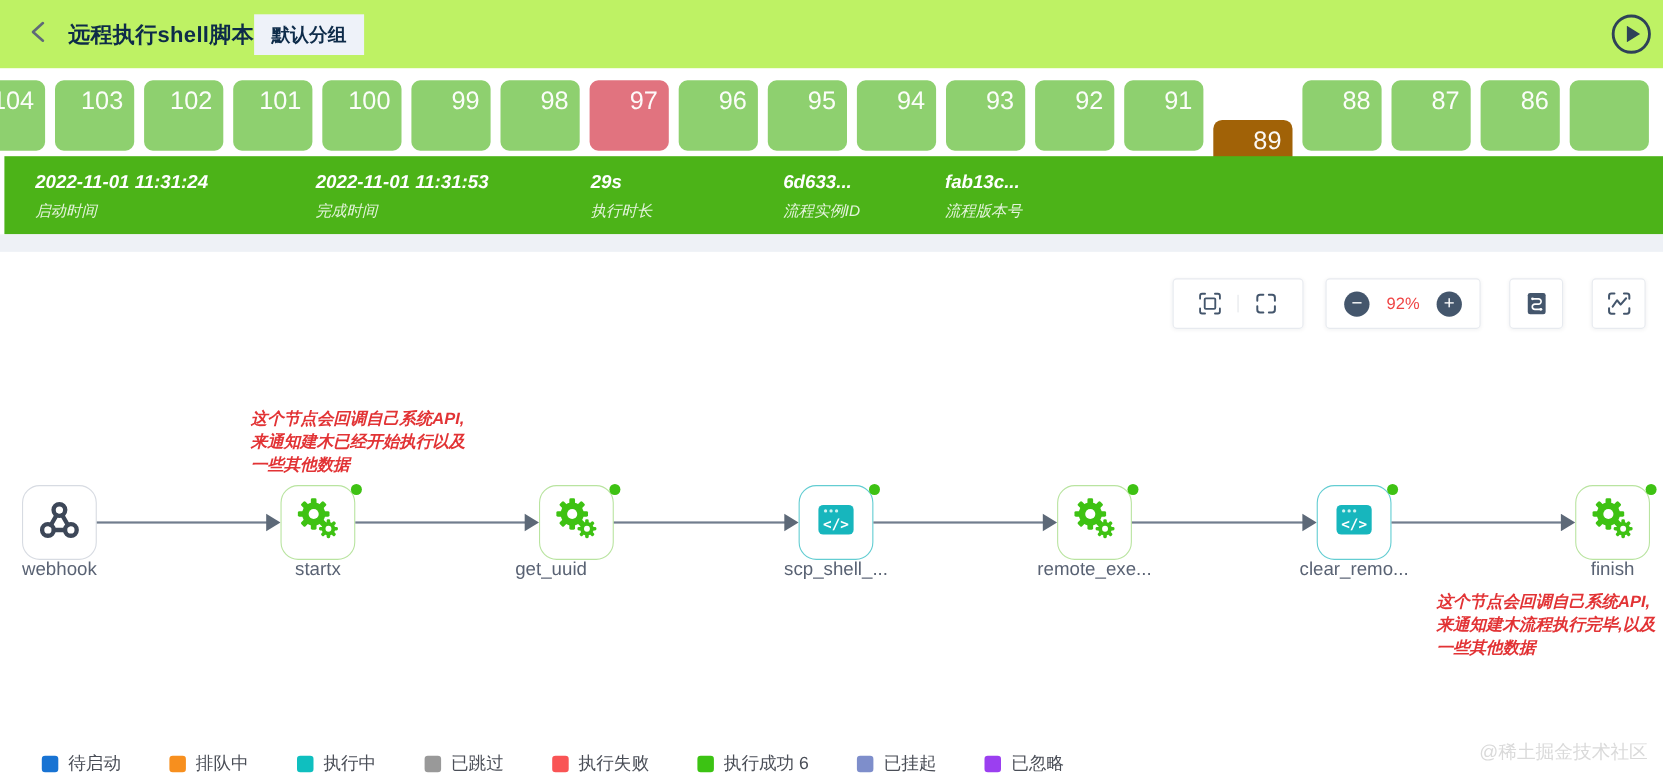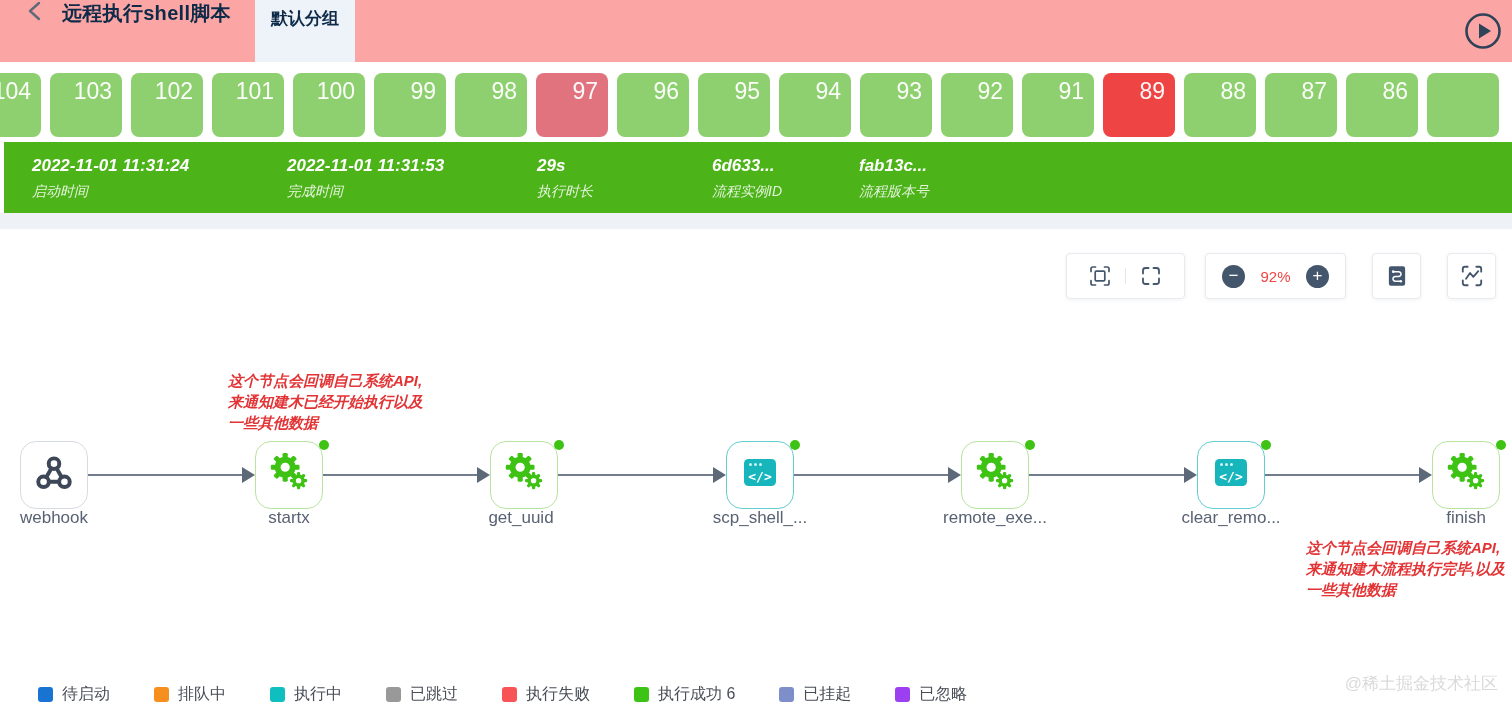--- a/index.html
+++ b/index.html
@@ -4,24 +4,24 @@
 <style>
   * { margin:0; padding:0; box-sizing:border-box; }
   html,body { width:1512px; height:711px; }
   body {
     font-family:"Liberation Sans","DejaVu Sans",sans-serif;
     background:#ffffff; overflow:hidden; position:relative;
   }
   .stage { position:absolute; left:0; top:0; width:1512px; height:711px; overflow:hidden; background:#fff; }
 
   
-  .header { position:absolute; left:0; top:0; right:0; height:62px; background:#fca5a5; display:flex; }
+  .header { position:absolute; left:0; top:0; right:0; height:62px; background:#bef264; display:flex; align-items:center; }
   .back-btn { margin-left:22px; width:26px; height:26px; display:flex; align-items:center; justify-content:center; cursor:pointer; }
   .page-title { margin-left:14px; font-size:20px; font-weight:bold; color:#0d2b49; letter-spacing:.3px; }
-  .group-tag { margin-left:24px; background:#eef2f9; color:#0d2b49; font-weight:bold; font-size:17px; padding:7px 16px; cursor:pointer; }
+  .group-tag { background:#eef2f9; color:#0d2b49; font-weight:bold; font-size:17px; padding:7px 16px; cursor:pointer; }
   .play-btn { position:absolute; right:10px; top:12px; width:38px; height:38px; cursor:pointer; }
 
   
   .runs-strip { position:absolute; left:-31px; top:73px; height:64px; display:flex; gap:9px; }
   .run-block { width:72px; height:64px; border-radius:8px; color:rgba(255,255,255,.96);
     font-size:23px; text-align:right; padding:5px 10px 0 0; cursor:pointer; flex:0 0 auto; }
 
   
   .run-banner { position:absolute; left:4px; top:142px; width:1512px; height:71px;font-style:italic; }
   .info-field { position:absolute; top:14px; }
@@ -92,21 +92,21 @@
       <div class="run-block" style="background: rgb(142, 208, 111);">100</div>
       <div class="run-block" style="background: rgb(142, 208, 111);">99</div>
       <div class="run-block" style="background: rgb(142, 208, 111);">98</div>
       <div class="run-block" style="background: rgb(225, 115, 127);">97</div>
       <div class="run-block" style="background: rgb(142, 208, 111);">96</div>
       <div class="run-block" style="background: rgb(142, 208, 111);">95</div>
       <div class="run-block" style="background: rgb(142, 208, 111);">94</div>
       <div class="run-block" style="background: rgb(142, 208, 111);">93</div>
       <div class="run-block" style="background: rgb(142, 208, 111);">92</div>
       <div class="run-block" style="background: rgb(142, 208, 111); padding-left: 12px;">91</div>
-      <div class="run-block" style="background: #ef4444;">89</div>
+      <div class="run-block" style="background: #a16207; margin-top: 36px;">89</div>
       <div class="run-block" style="background: rgb(142, 208, 111); padding-left: 16px;">88</div>
       <div class="run-block" style="background: rgb(142, 208, 111);">87</div>
       <div class="run-block" style="background: rgb(142, 208, 111);">86</div>
       <div class="run-block" style="background: rgb(142, 208, 111);"></div>
     </div>
 
   <div class="run-banner" style="background: rgb(76, 179, 24);">
       <div class="info-field" style="left: 28px;">
         <div class="info-value">2022-11-01 11:31:24</div>
         <div class="info-label">启动时间</div>
@@ -282,21 +282,21 @@
               <rect x="-1.7" y="-9" width="3.4" height="18" rx="1.4" transform="rotate(45)"></rect>
               <rect x="-1.7" y="-9" width="3.4" height="18" rx="1.4" transform="rotate(90)"></rect>
               <rect x="-1.7" y="-9" width="3.4" height="18" rx="1.4" transform="rotate(135)"></rect>
               <circle r="6.5"></circle>
             </g>
             <circle r="2.8" fill="#fff"></circle>
           </g>
   </svg></span>
       <div class="node-dot" style="background: rgb(62, 194, 19);"></div>
     </div>
-    <div class="node-label" style="left: 436px;">get_uuid</div>
+    <div class="node-label" style="left: 416px;">get_uuid</div>
     <div class="edge-line" style="left: 558px; width: 157px;"></div>
     <div class="edge-arrow" style="left: 713px;"></div>
     <div class="node code" style="left: 726px;">
       <span><svg width="42" height="42" viewBox="0 0 42 42">
     <rect x="5" y="7" width="32" height="27" rx="4.5" fill="#17b6bd"></rect>
     <circle cx="11.5" cy="12.5" r="1.5" fill="#cdf2f0"></circle>
           <circle cx="16.5" cy="12.5" r="1.5" fill="#cdf2f0"></circle>
           <circle cx="21.5" cy="12.5" r="1.5" fill="#cdf2f0"></circle>
     <text x="21" y="28.5" text-anchor="middle" font-size="13" font-weight="bold" fill="#ffffff" font-family="DejaVu Sans Mono, monospace">&lt;/&gt;</text>
   </svg></span>

